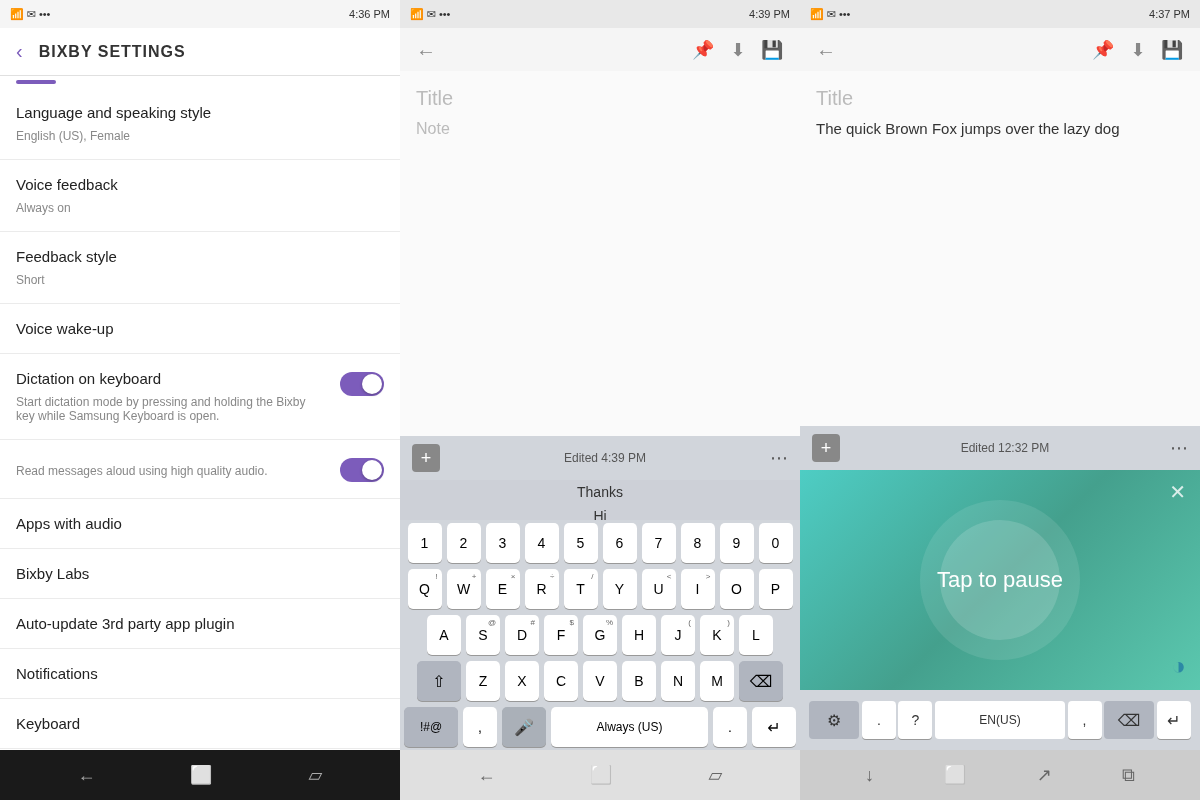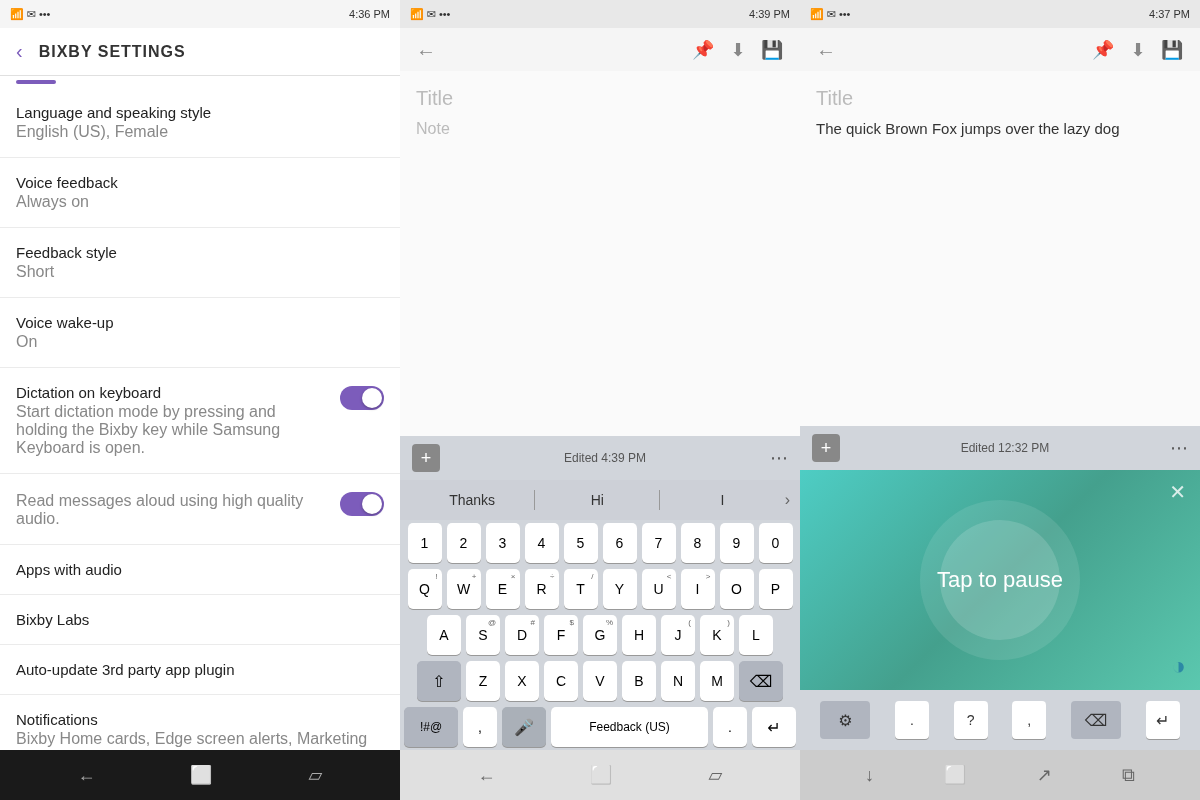--- a/index.html
+++ b/index.html
@@ -78,23 +78,23 @@
       cursor: pointer;
     }
 
     .settings-item-title {
       font-size: 15px;
       color: #222;
       font-weight: 400;
     }
 
     .settings-item-subtitle {
-      font-size: 16px;
+      font-size: 12px;
       color: #888;
-      margin-top: 2px;
+      margin-top: 8px;
     }
 
     .settings-item-with-toggle {
       display: flex;
       align-items: flex-start;
       justify-content: space-between;
       gap: 18px;
     }
 
     .settings-item-text { flex: 1; padding-right: 10px; }
@@ -218,22 +218,22 @@
       display: flex;
       align-items: center;
       justify-content: center;
       font-size: 18px;
     }
 
     .keyboard-suggestions {
       height: 40px;
       background: #cdd0d7;
       display: flex;
-      align-items: center;
       padding: 0 10px;
+      flex-direction: column;
     }
 
     .suggestion-item {
       flex: 1;
       text-align: center;
       font-size: 14px;
       color: #333;
       padding: 4px 8px;
     }
 
@@ -459,21 +459,20 @@
       <div class="settings-item-subtitle">Always on</div>
     </div>
 
     <div class="settings-item">
       <div class="settings-item-title">Feedback style</div>
       <div class="settings-item-subtitle">Short</div>
     </div>
 
     <div class="settings-item">
       <div class="settings-item-title">Voice wake-up</div>
-      <div class="settings-item-subtitle">On</div>
     </div>
 
     <div class="settings-item">
       <div class="settings-item-with-toggle">
         <div class="settings-item-text">
           <div class="settings-item-title">Dictation on keyboard</div>
           <div class="settings-item-subtitle">Start dictation mode by pressing and holding the Bixby key while Samsung Keyboard is open.</div>
         </div>
         <div class="toggle"></div>
       </div>
@@ -495,25 +494,24 @@
     <div class="settings-item">
       <div class="settings-item-title">Bixby Labs</div>
     </div>
 
     <div class="settings-item">
       <div class="settings-item-title">Auto-update 3rd party app plugin</div>
     </div>
 
     <div class="settings-item">
       <div class="settings-item-title">Notifications</div>
-      <div class="settings-item-subtitle">Bixby Home cards, Edge screen alerts, Marketing information</div>
-    </div>
-
-    <div class="settings-item">
-      <div class="settings-item-title">Samsung</div>
+    </div>
+
+    <div class="settings-item">
+      <div class="settings-item-title">Keyboard</div>
     </div>
 
   </div>
 
   <div class="nav-bar">
     <span class="nav-icon">←</span>
     <span class="nav-icon">⬜</span>
     <span class="nav-icon">▱</span>
   </div>
 </div>
@@ -612,21 +610,21 @@
       <div class="key key-letter">B</div>
       <div class="key key-letter">N</div>
       <div class="key key-letter">M</div>
       <div class="key key-delete" style="font-size:16px;">⌫</div>
     </div>
 
     <div class="key-row">
       <div class="key key-special">!#@</div>
       <div class="key key-comma">,</div>
       <div class="key key-mic" style="font-size:16px;background:#aab0b8;">🎤</div>
-      <div class="key key-space">Feedback (US)</div>
+      <div class="key key-space">Always (US)</div>
       <div class="key key-period">.</div>
       <div class="key key-enter" style="font-size:16px;">↵</div>
     </div>
   </div>
 
   <div class="note-nav-bar">
     <span class="note-nav-icon">←</span>
     <span class="note-nav-icon">⬜</span>
     <span class="note-nav-icon">▱</span>
   </div>
@@ -674,20 +672,21 @@
       <div class="voice-circles-inner"></div>
     </div>
     <span class="voice-tap-text">Tap to pause</span>
     <span style="position:absolute;bottom:10px;right:14px;font-size:24px;color:rgba(0,80,160,0.5);">◑</span>
   </div>
 
   <div class="mini-keyboard">
     <div class="mini-key-func" style="font-size:16px;">⚙</div>
     <div class="mini-key">.</div>
     <div class="mini-key">?</div>
+    <div class="mini-space">EN(US)</div>
     <div class="mini-key">,</div>
     <div class="mini-key-func" style="font-size:16px;">⌫</div>
     <div class="mini-key" style="font-size:16px;">↵</div>
   </div>
 
   <div class="note-nav-bar" style="background:#ccc;">
     <span class="note-nav-icon">↓</span>
     <span class="note-nav-icon">⬜</span>
     <span class="note-nav-icon">↗</span>
     <span class="note-nav-icon">⧉</span>

